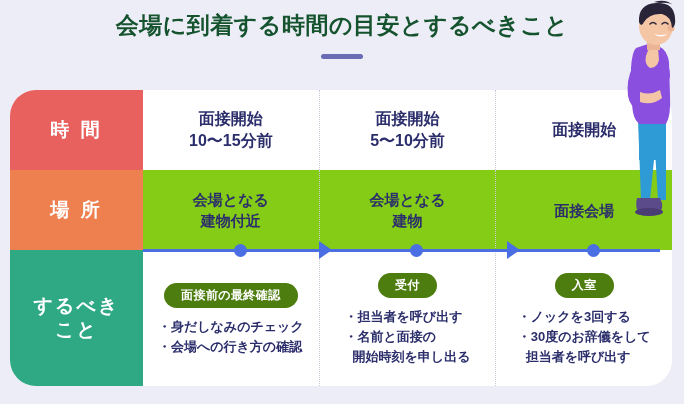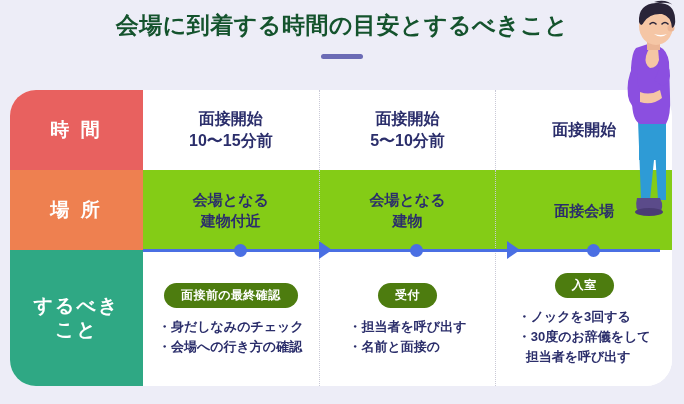--- a/index.html
+++ b/index.html
@@ -249,20 +249,21 @@
           </div>
         </div>
       </div>
 
       <div class="cell">
         <div class="todo-inner">
           <div class="pill">受付</div>
           <div class="bullets">
             <span class="bullet-line">・担当者を呼び出す</span>
             <span class="bullet-line">・名前と面接の</span>
+            <span class="bullet-cont">開始時刻を申し出る</span>
           </div>
         </div>
       </div>
 
       <div class="cell">
         <div class="todo-inner">
           <div class="pill">入室</div>
           <div class="bullets">
             <span class="bullet-line">・ノックを3回する</span>
             <span class="bullet-line">・30度のお辞儀をして</span>

